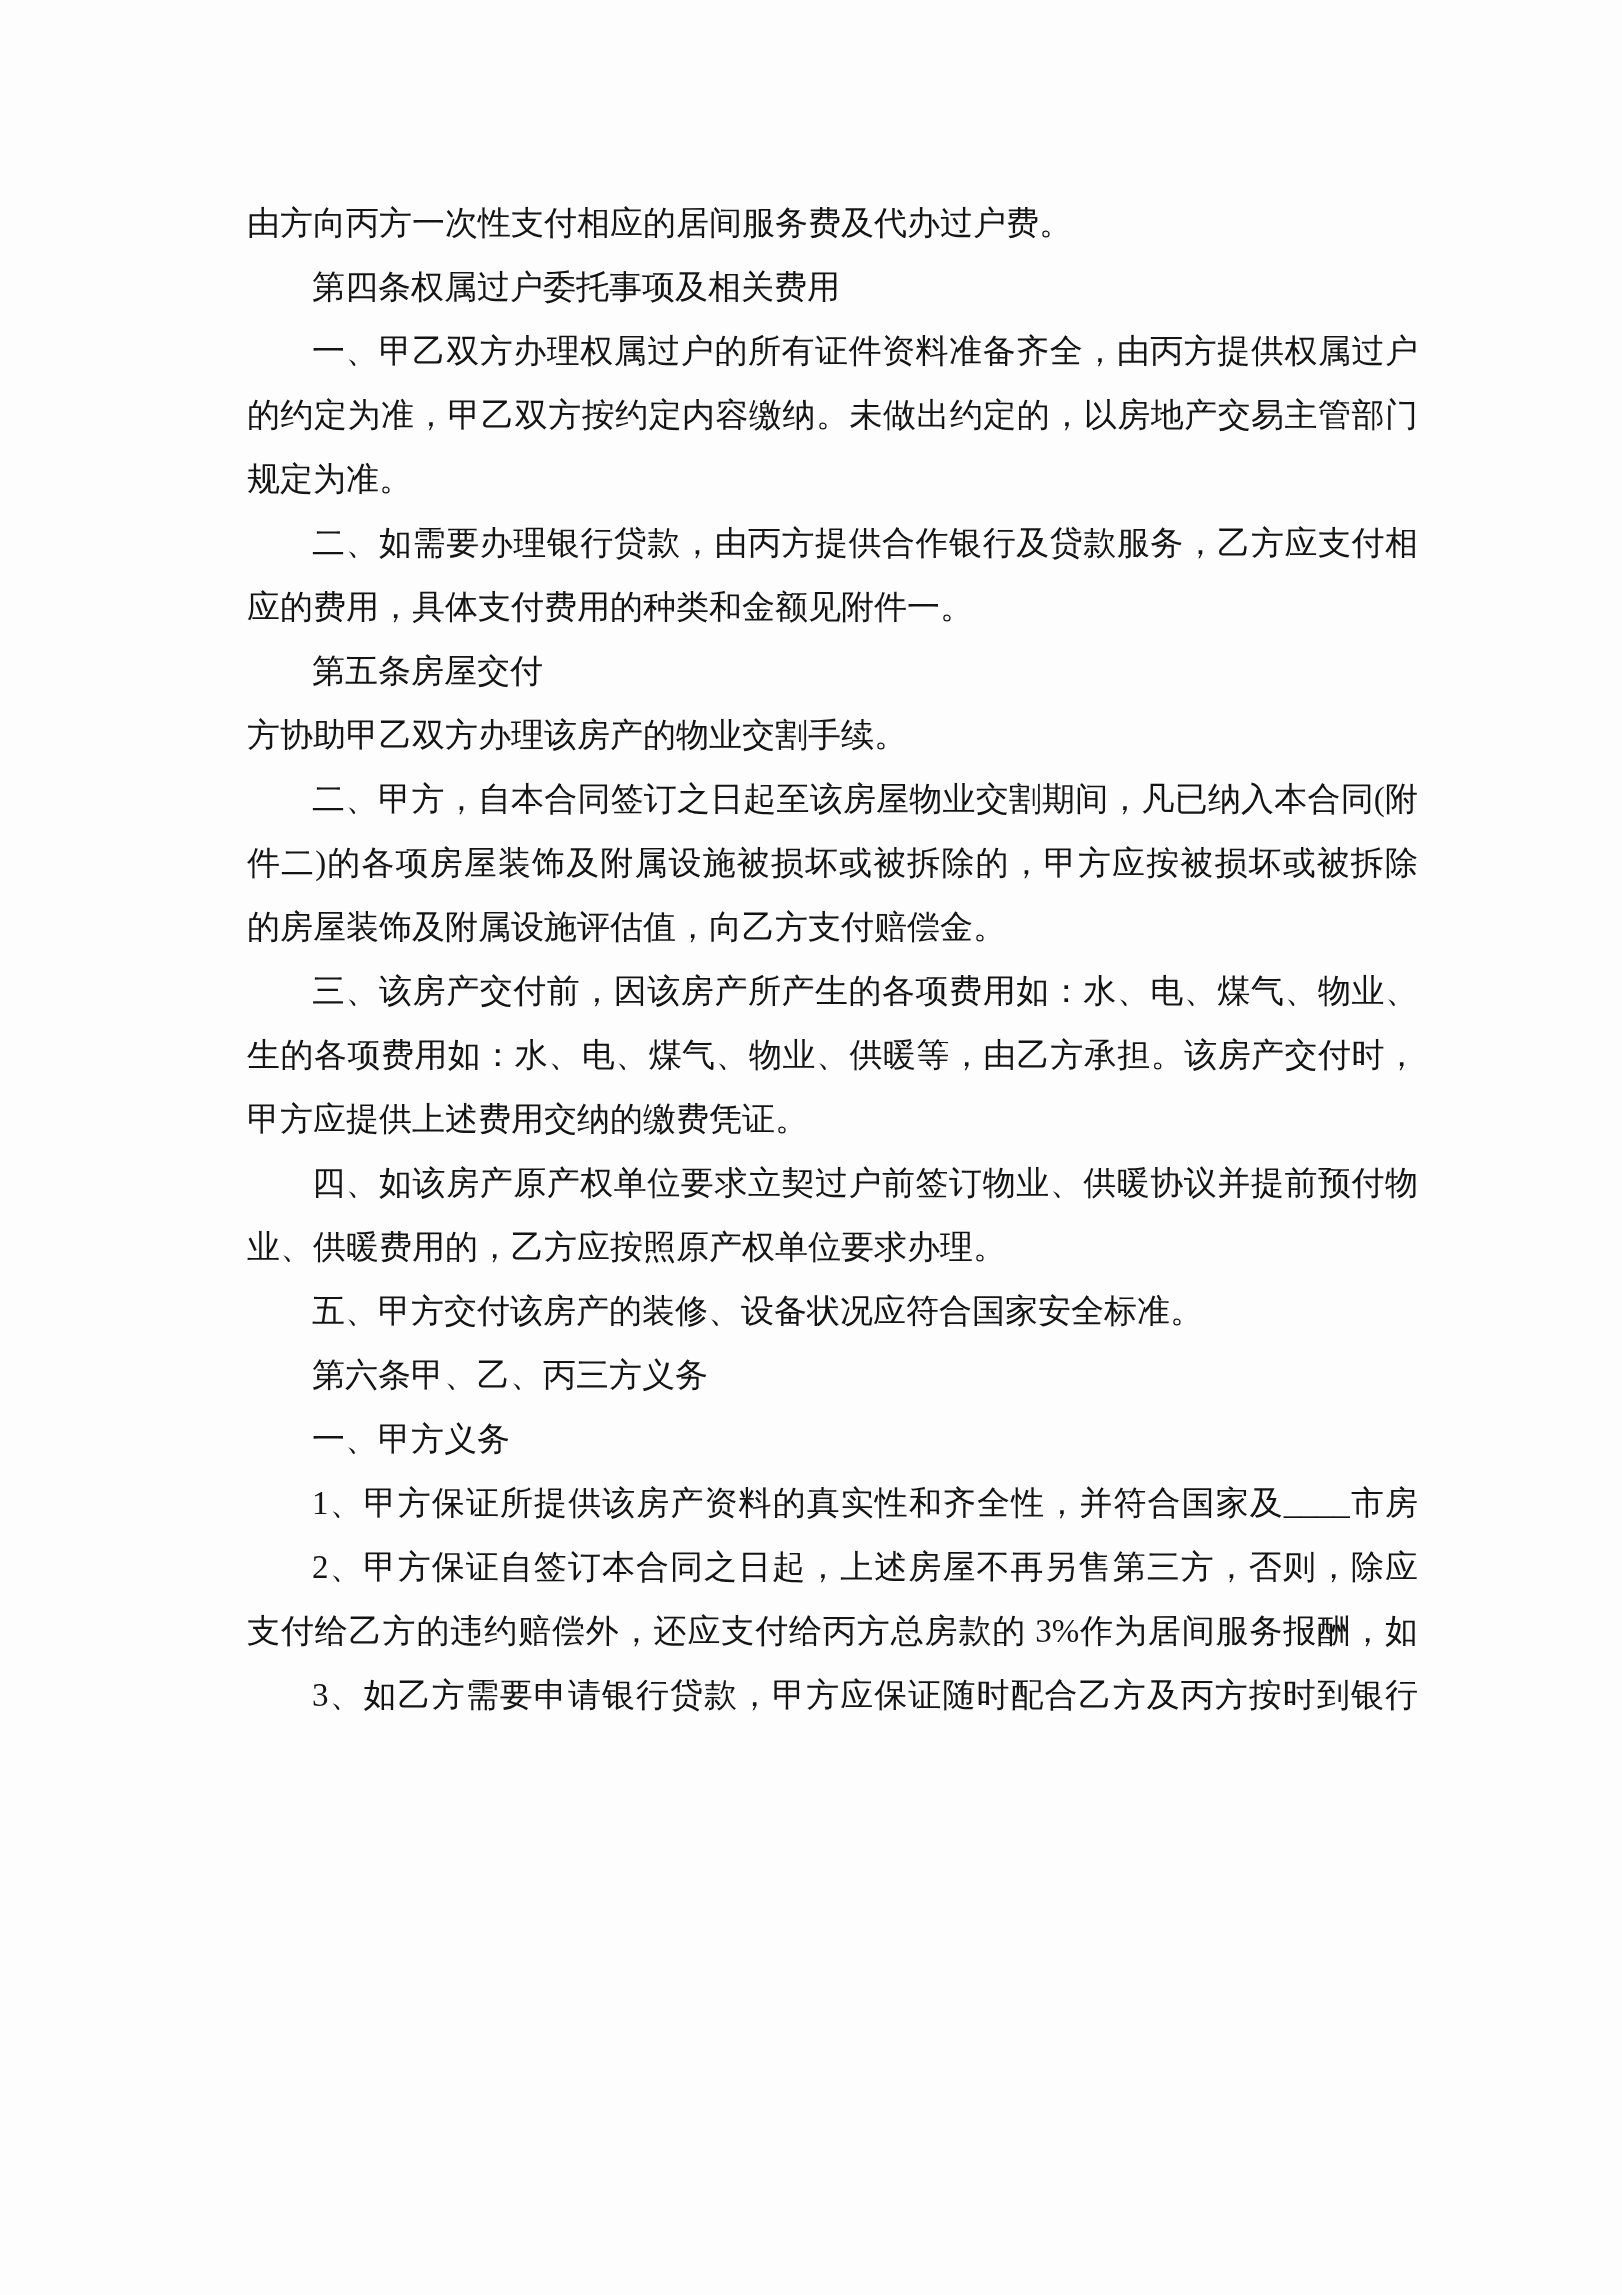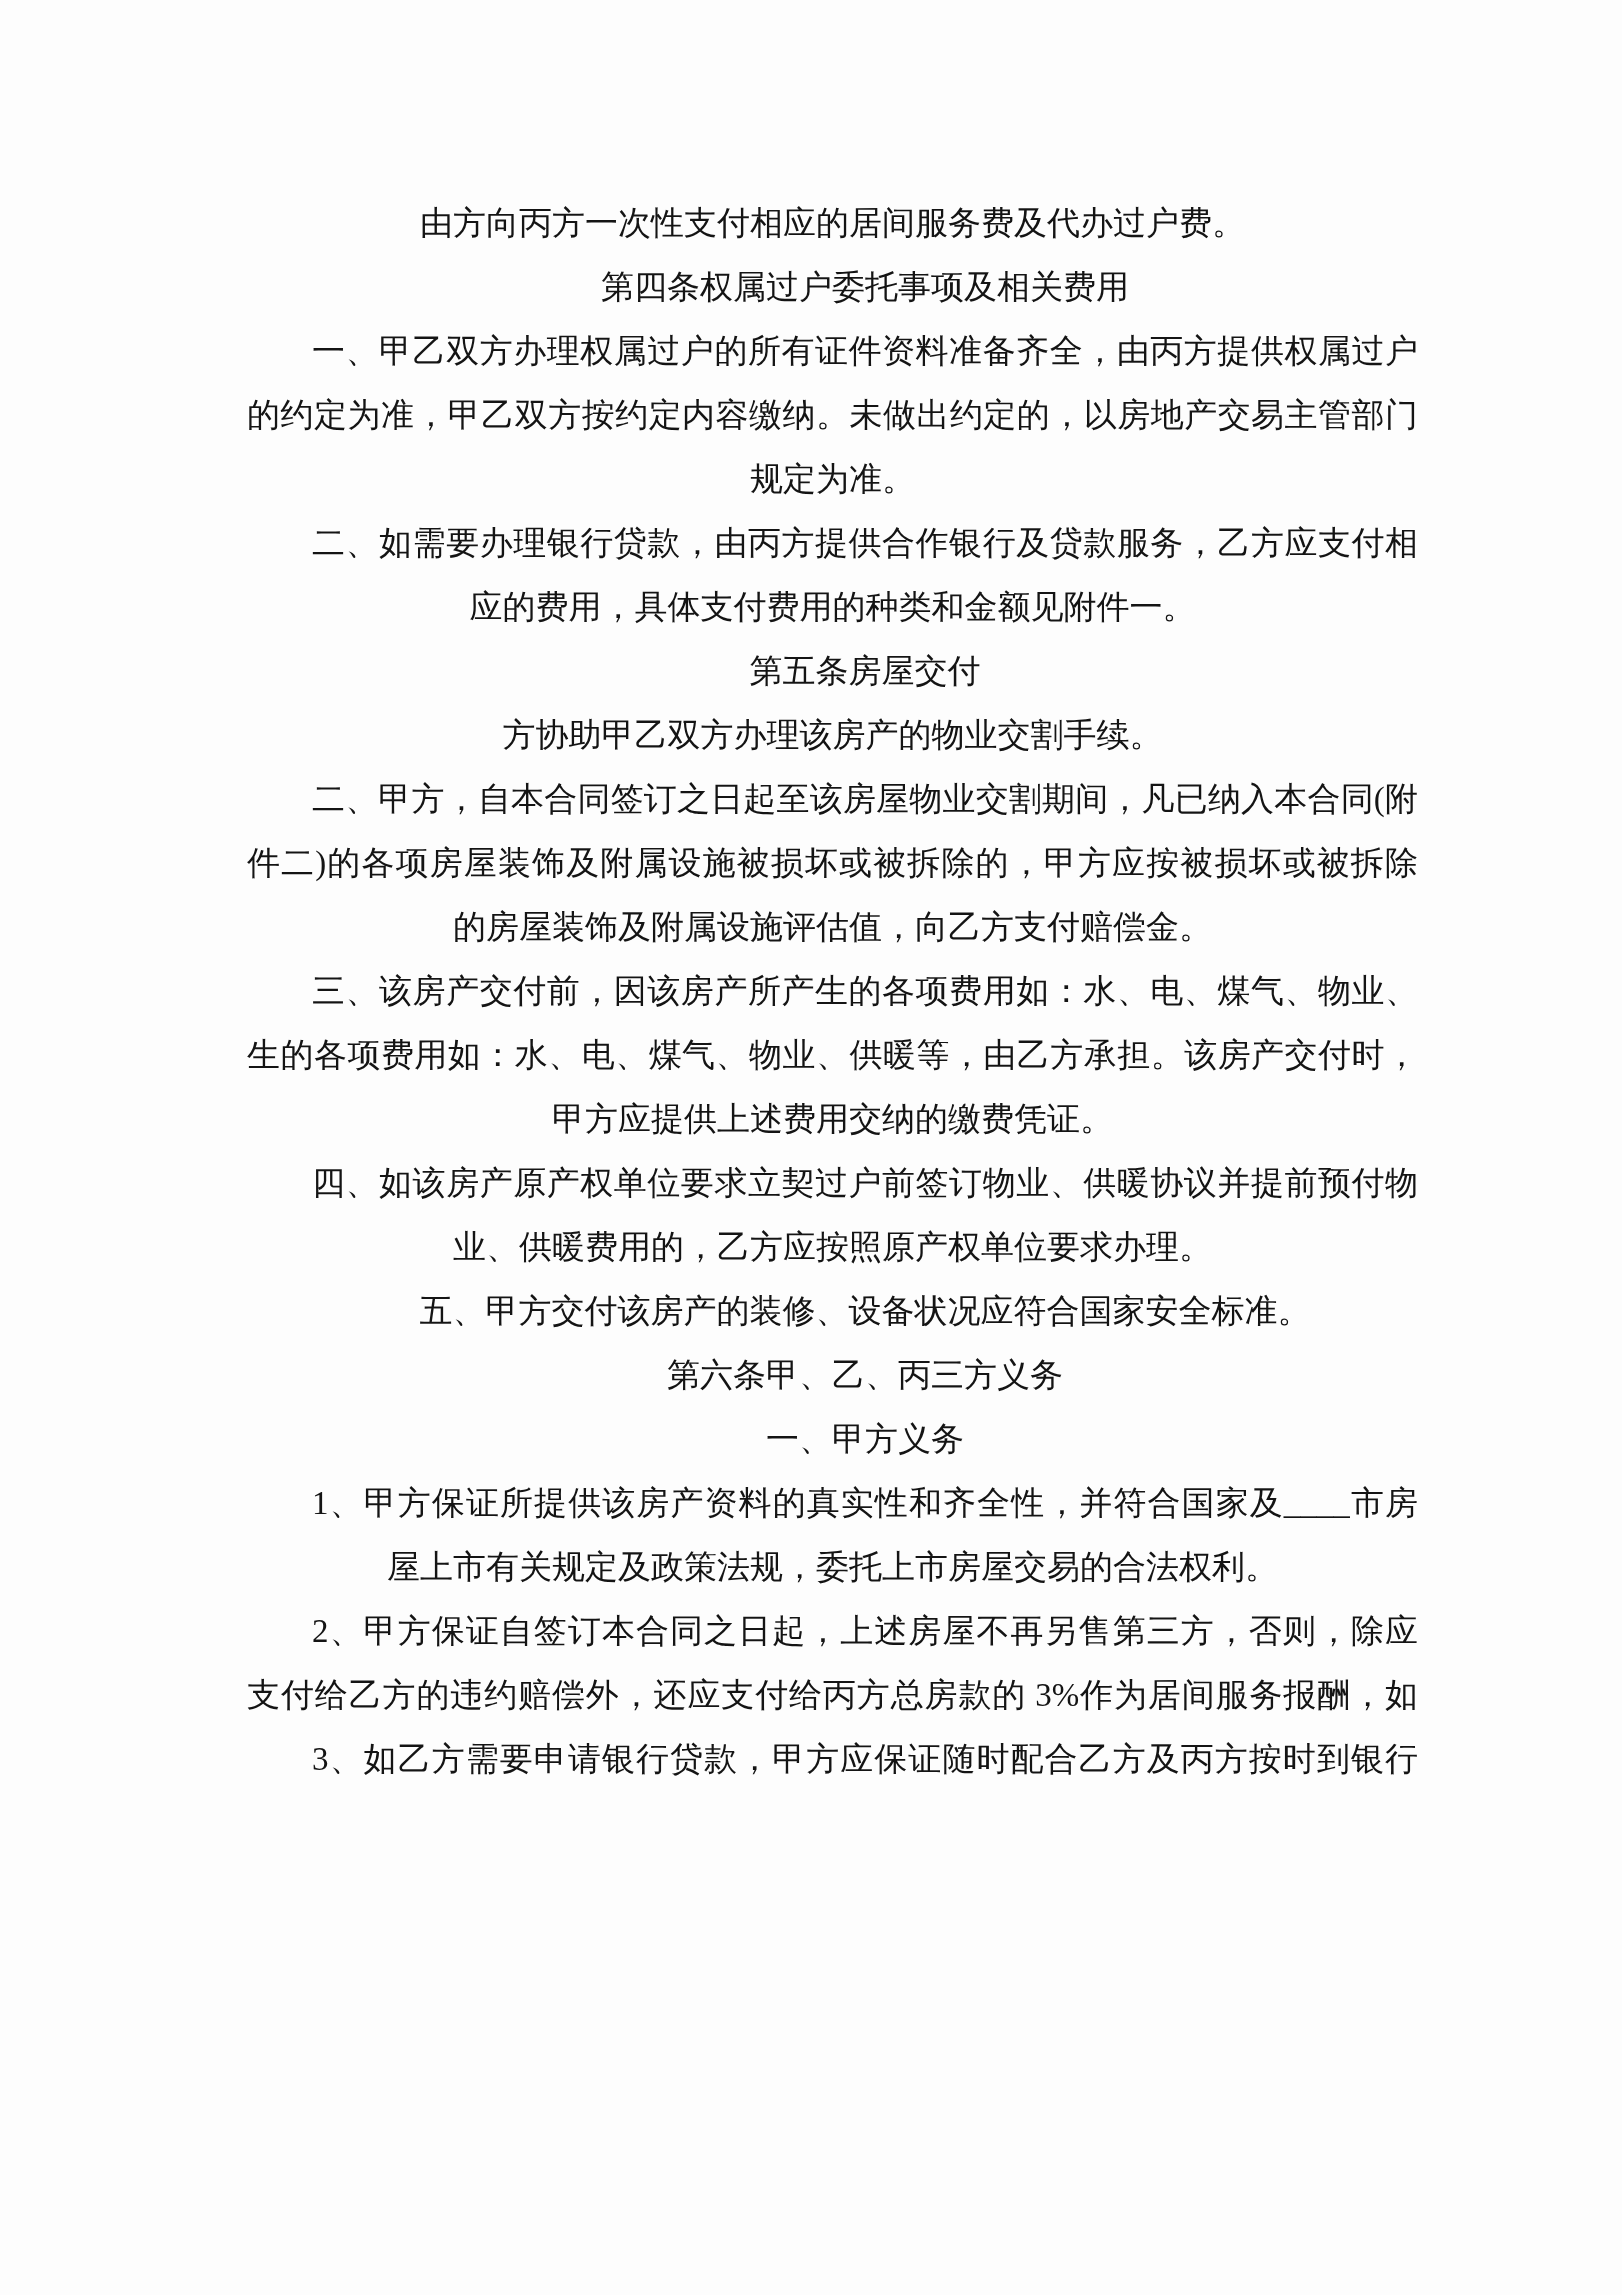--- a/index.html
+++ b/index.html
@@ -17,21 +17,21 @@
     position: absolute;
     left: 247px;
     top: 191px;
     width: 1171px;
     font-size: 33px;
     line-height: 64px;
     letter-spacing: 0;
   }
   .line {
     height: 64px;
-    text-align: center;
+    text-align: left;
     white-space: normal;
     overflow: visible;
   }
   
   .line.fill {
     text-align: justify;
     text-align-last: justify;
   }
   
   .line.indent {
@@ -56,18 +56,17 @@
     <div class="line">的房屋装饰及附属设施评估值，向乙方支付赔偿金。</div>
     <div class="line indent fill">三、该房产交付前，因该房产所产生的各项费用如：水、电、煤气、物业、</div>
     <div class="line fill">生的各项费用如：水、电、煤气、物业、供暖等，由乙方承担。该房产交付时，</div>
     <div class="line">甲方应提供上述费用交纳的缴费凭证。</div>
     <div class="line indent fill">四、如该房产原产权单位要求立契过户前签订物业、供暖协议并提前预付物</div>
     <div class="line">业、供暖费用的，乙方应按照原产权单位要求办理。</div>
     <div class="line indent">五、甲方交付该房产的装修、设备状况应符合国家安全标准。</div>
     <div class="line indent">第六条甲、乙、丙三方义务</div>
     <div class="line indent">一、甲方义务</div>
     <div class="line indent fill">1、甲方保证所提供该房产资料的真实性和齐全性，并符合国家及____市房</div>
-    <div class="line">屋上市有关规定及政策法规，委托上市房屋交易的合法权利。</div>
     <div class="line indent fill">2、甲方保证自签订本合同之日起，上述房屋不再另售第三方，否则，除应</div>
     <div class="line fill">支付给乙方的违约赔偿外，还应支付给丙方总房款的 3%作为居间服务报酬，如</div>
     <div class="line indent fill">3、如乙方需要申请银行贷款，甲方应保证随时配合乙方及丙方按时到银行</div>
   </div>
 
 
 </body></html>

